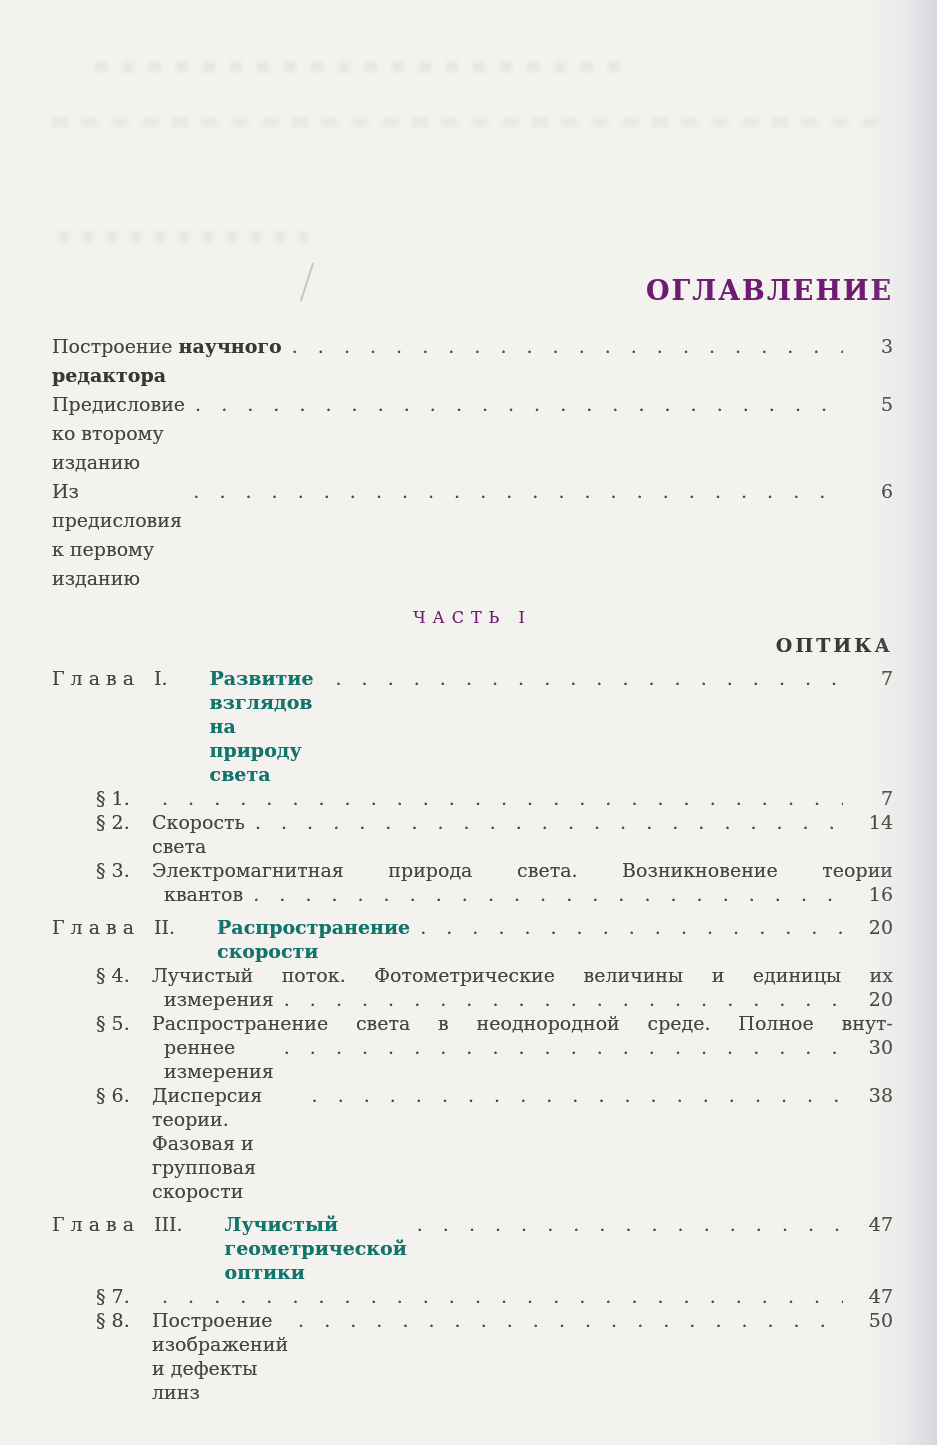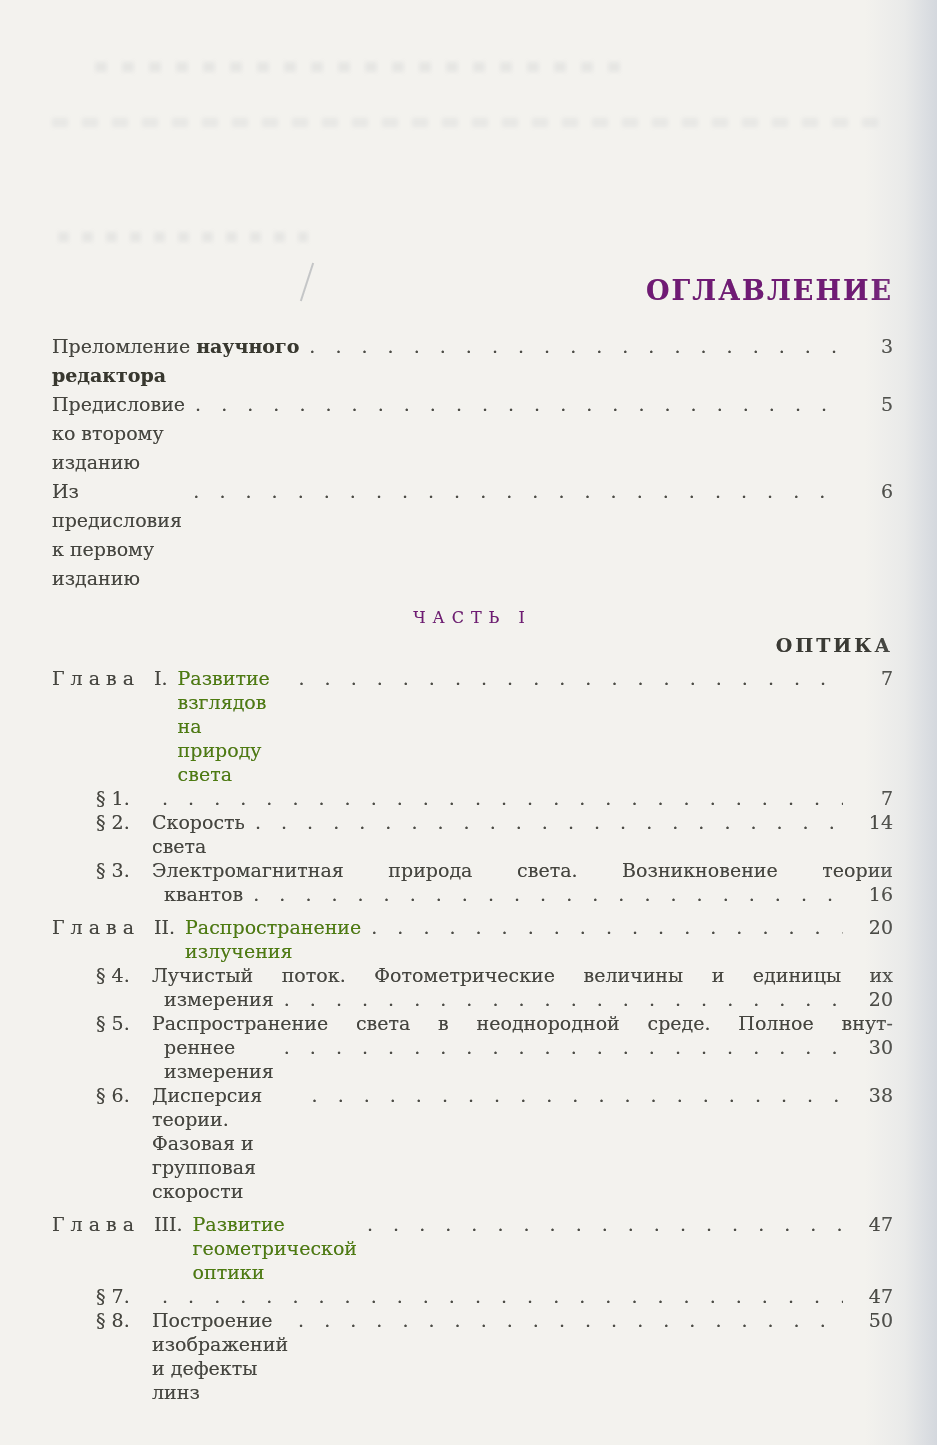--- a/index.html
+++ b/index.html
@@ -71,21 +71,21 @@
     text-align: right;
     font-weight: bold;
     font-size: 19px;
     line-height: 24px;
     letter-spacing: 3px;
     color: #3a3a34;
   }
   .chapter { margin-top: 9px; }
   .chlabel { letter-spacing: 6px; }
   .chnum { margin: 0 10px 0 14px; }
-  .chtitle { font-weight: normal; color: #4d7c0f; }
+  .chtitle { font-weight: bold; color: #0f766e; margin-left: 32px; }
   .sec, .sec2 { margin-left: 44px; }
   .snum { width: 56px; flex-shrink: 0; }
   .just {
     flex: 1 1 auto;
     text-align: justify;
     text-align-last: justify;
   }
   .l2 { margin-left: 68px; }
 </style>
 </head>
@@ -95,21 +95,21 @@
   <div class="ghost g1"></div>
   <div class="ghost g2"></div>
   <div class="ghost g3"></div>
   <div class="scratch"></div>
 
   <div class="content">
     <div class="doc-title">ОГЛАВЛЕНИЕ</div>
 
     <div class="front-matter">
       <div class="row fm">
-        <span><span>Преломление</span><span class="b">научного редактора</span></span>
+        <span><span>Построение</span><span class="b">научного редактора</span></span>
         <span class="dots">. . . . . . . . . . . . . . . . . . . . . . . . . . . . . . . . . . . . . . . . . . . . . . . . . . . . . . . . . . . . . . . . . . . . . .</span>
         <span class="pg">3</span>
       </div>
       <div class="row fm">
         <span><span>Предисловие ко второму изданию</span><span class="b"></span></span>
         <span class="dots">. . . . . . . . . . . . . . . . . . . . . . . . . . . . . . . . . . . . . . . . . . . . . . . . . . . . . . . . . . . . . . . . . . . . . .</span>
         <span class="pg">5</span>
       </div>
       <div class="row fm">
         <span><span>Из предисловия к первому изданию</span><span class="b"></span></span>
@@ -150,21 +150,21 @@
           <span class="dots">. . . . . . . . . . . . . . . . . . . . . . . . . . . . . . . . . . . . . . . . . . . . . . . . . . . . . . . . . . . . . . . . . . . . . .</span>
           <span class="pg">16</span>
         </div>
       </div>
     </div>
 
     <div class="chapter">
       <div class="row">
         <span class="chlabel">Глава</span>
         <span class="chnum">II.</span>
-        <span class="chtitle">Распространение излучения</span>
+        <span class="chtitle">Распространение скорости</span>
         <span class="dots">. . . . . . . . . . . . . . . . . . . . . . . . . . . . . . . . . . . . . . . . . . . . . . . . . . . . . . . . . . . . . . . . . . . . . .</span>
         <span class="pg">20</span>
       </div>
       <div class="sec2">
         <div class="row l1">
           <span class="snum">§ 4.</span>
           <span class="just">Лучистый поток. Фотометрические величины и единицы их</span>
         </div>
         <div class="row l2">
           <span>измерения</span>
@@ -188,21 +188,21 @@
         <span>Дисперсия теории. Фазовая и групповая скорости</span>
         <span class="dots">. . . . . . . . . . . . . . . . . . . . . . . . . . . . . . . . . . . . . . . . . . . . . . . . . . . . . . . . . . . . . . . . . . . . . .</span>
         <span class="pg">38</span>
       </div>
     </div>
 
     <div class="chapter">
       <div class="row">
         <span class="chlabel">Глава</span>
         <span class="chnum">III.</span>
-        <span class="chtitle">Развитие геометрической оптики</span>
+        <span class="chtitle">Лучистый геометрической оптики</span>
         <span class="dots">. . . . . . . . . . . . . . . . . . . . . . . . . . . . . . . . . . . . . . . . . . . . . . . . . . . . . . . . . . . . . . . . . . . . . .</span>
         <span class="pg">47</span>
       </div>
       <div class="row sec">
         <span class="snum">§ 7.</span>
         <span class="dots">. . . . . . . . . . . . . . . . . . . . . . . . . . . . . . . . . . . . . . . . . . . . . . . . . . . . . . . . . . . . . . . . . . . . . .</span>
         <span class="pg">47</span>
       </div>
       <div class="row sec">
         <span class="snum">§ 8.</span>

